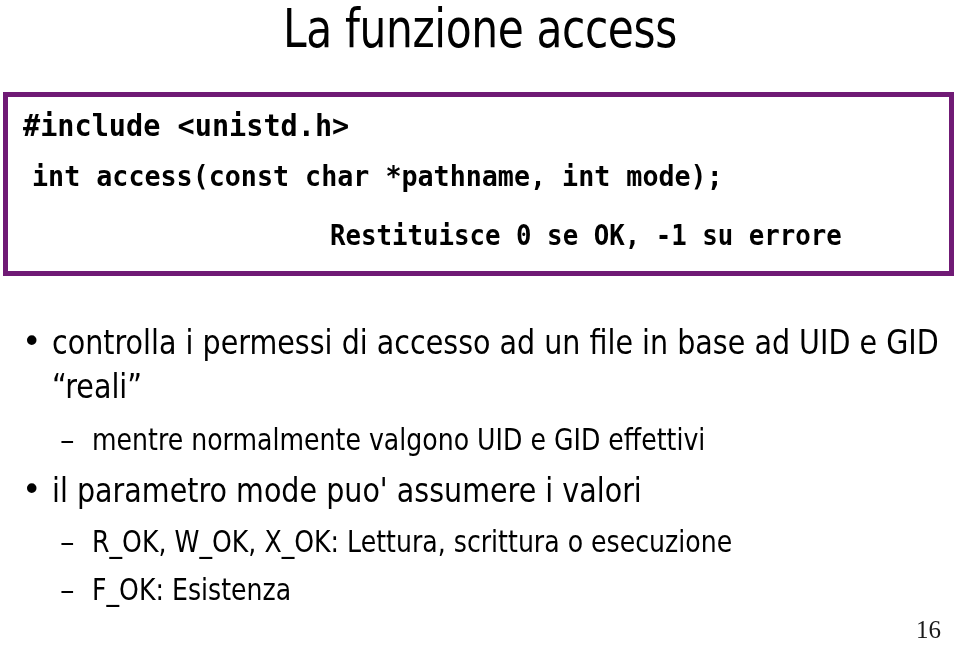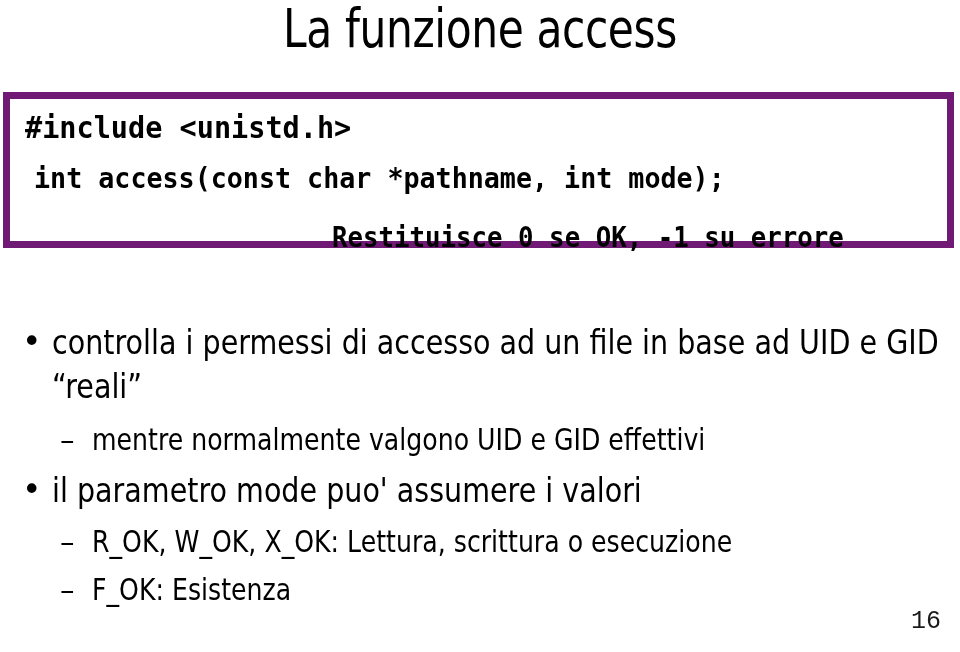--- a/index.html
+++ b/index.html
@@ -34,23 +34,23 @@
     transform-origin: 50% 0;
     white-space: nowrap;
   }
 
   
   .code-box {
     position: absolute;
     left: 3px;
     top: 92px;
     width: 951px;
-    height: 156px;
+    height: 184px;
     box-sizing: border-box;
-    border: 7px solid #701a75;
+    border: 5px solid #701a75;
     background: #ffffff;
   }
   .code-line {
     position: absolute;
     font-family: "DejaVu Sans Mono", monospace;
     font-weight: bold;
     color: #000000;
     white-space: pre;
     transform: scaleX(0.92);
     transform-origin: 0 50%;
@@ -130,22 +130,22 @@
   }
 
   .sp-a { height: 12px; }
   .sp-b { height: 8px; }
   .sp-c { height: 10px; }
 
   
   .page-number {
     position: absolute;
     right: 19px;
-    bottom: 15px;
-    font-family: Liberation Mono, monospace;
+    bottom: 7px;
+    font-family: Liberation Serif, serif;
     font-size: 25px;
     line-height: 30px;
     color: #1a1a1a;
   }
 </style>
 </head>
 <body>
 
 <div class="slide-title">La funzione access</div>
 

